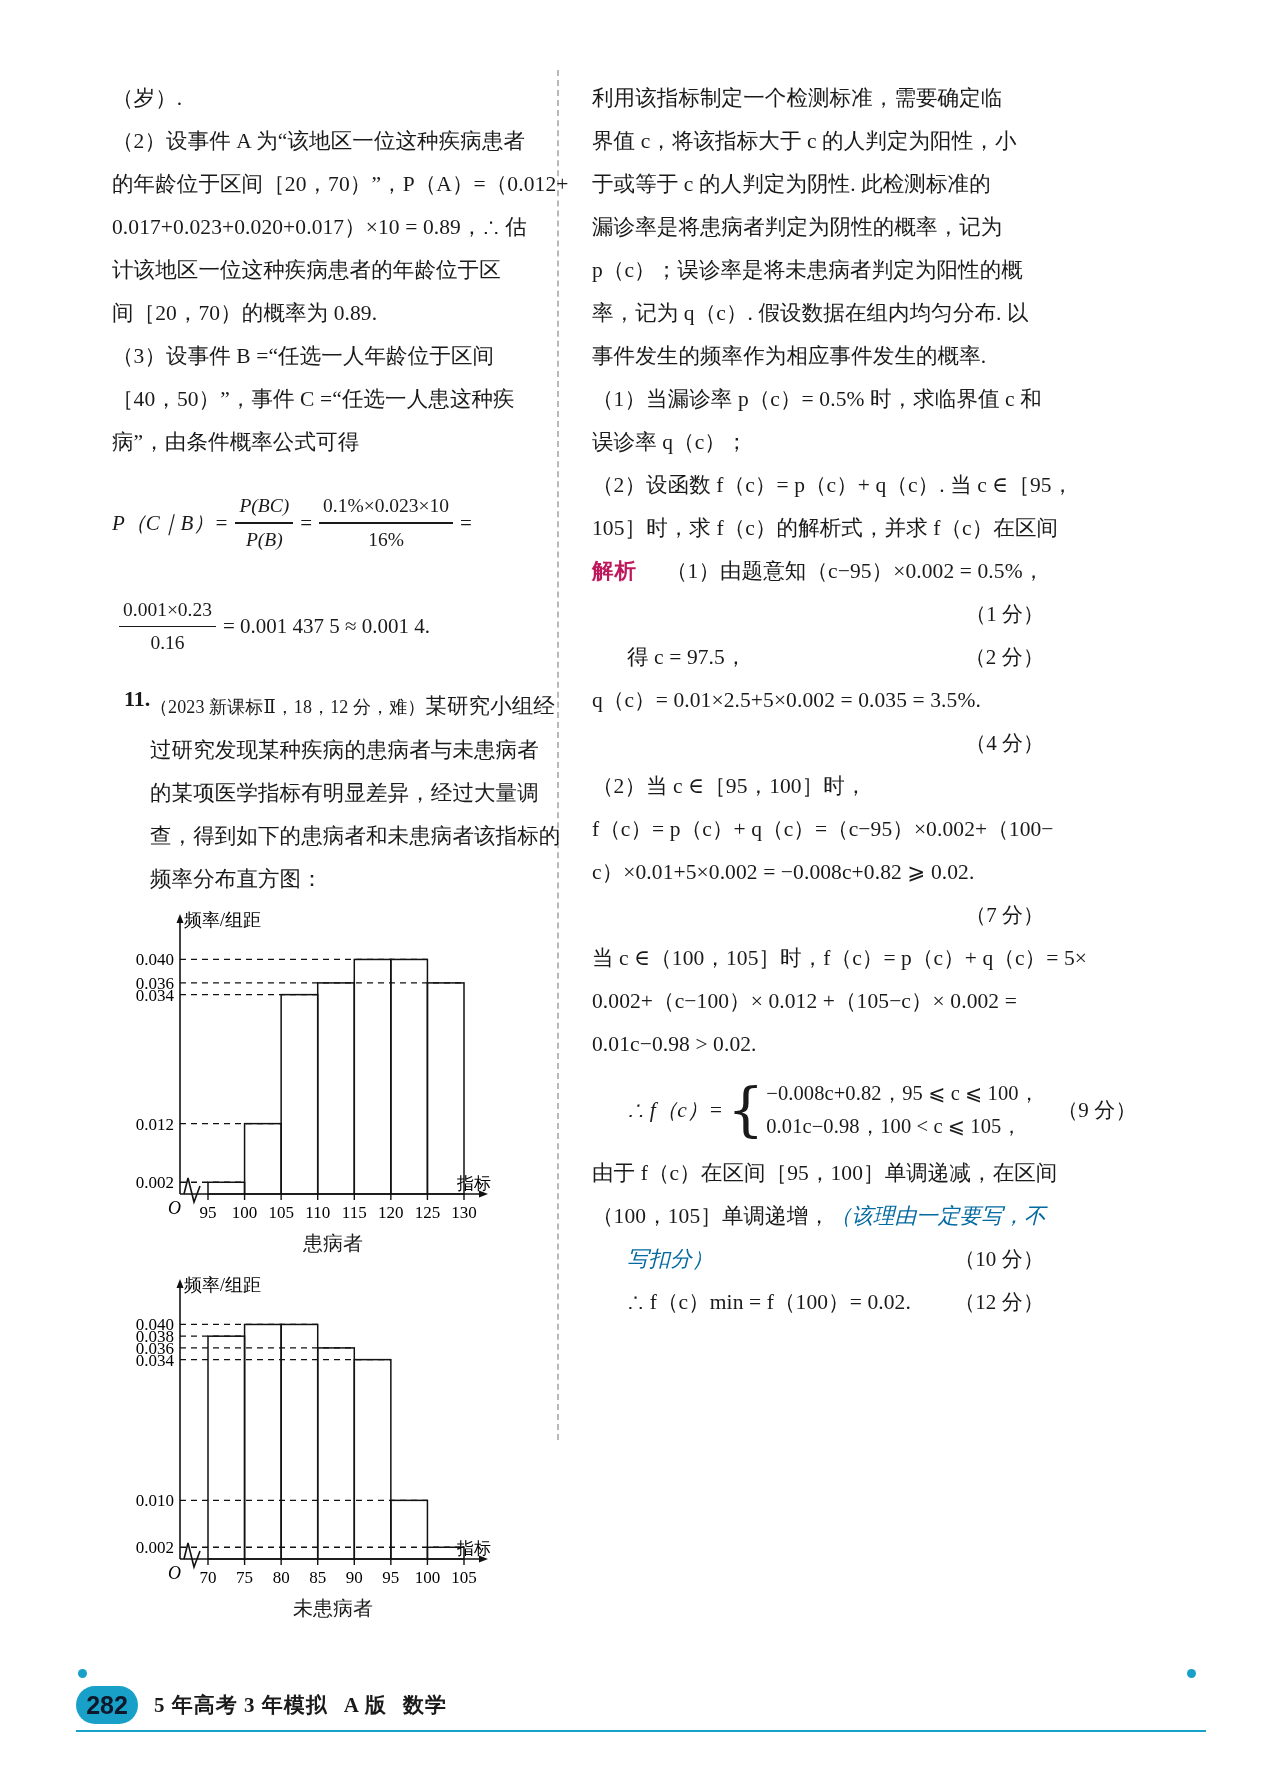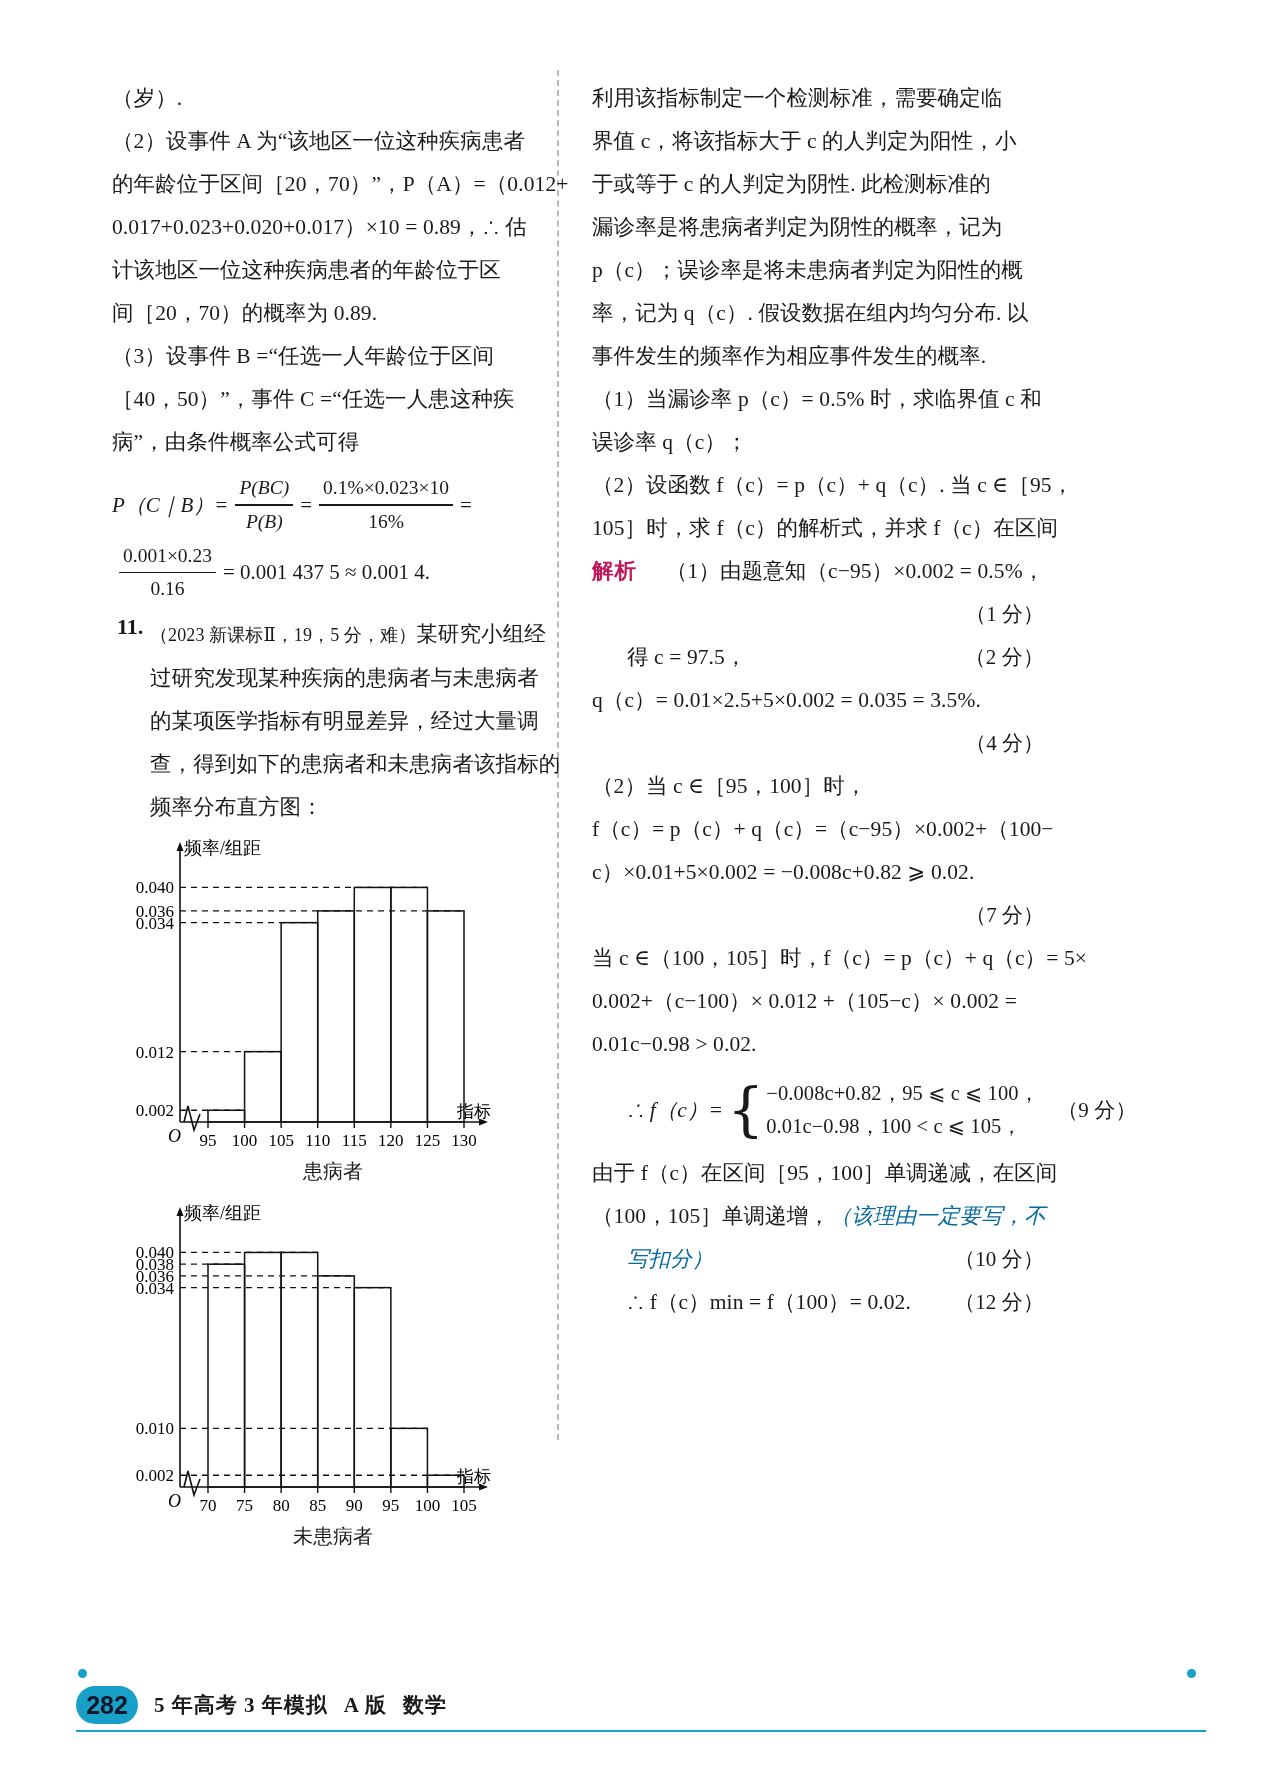--- a/index.html
+++ b/index.html
@@ -32,34 +32,34 @@
     letter-spacing:0.1px;
     text-align:justify;
     white-space:nowrap;
   }
   .it{font-style:italic;font-family:"Liberation Serif",serif;}
   .small{font-size:18px;}
 
   
   .prob{position:relative;padding-left:38px;}
   .prob .pnum{
-    position:absolute;left:5px;top:0;
+    position:absolute;left:12px;top:0;
     font-weight:bold;font-size:22px;
   }
 
   
   .formula{
     font-size:21px;line-height:30px;
     margin:10px 0 4px 0;
     display:flex;align-items:center;flex-wrap:wrap;
   }
   .frac{
     display:inline-flex;flex-direction:column;
     align-items:center;justify-content:center;
-    vertical-align:middle;margin:0 7px;
+    vertical-align:middle;margin:18px 7px;
   }
   .frac .top{padding:0 4px 1px 4px;font-size:19.5px;}
   .frac .bar{width:100%;height:1.6px;background:#1a1a1a;}
   .frac .bot{padding:1px 4px 0 4px;font-size:19.5px;}
 
   
   .piece{display:inline-flex;align-items:center;}
   .brace{
     font-size:58px;line-height:0.8;
     margin:0 2px 0 4px;
@@ -137,21 +137,21 @@
       <span class="frac">
         <span class="top">0.001×0.23</span>
         <span class="bar"></span>
         <span class="bot">0.16</span>
       </span>
       <span>= 0.001 437 5 ≈ 0.001 4.</span>
     </div>
 
     <div class="prob" style="margin-top:10px;">
       <span class="pnum">11.</span>
-      <p class="ln"><span class="small">（2023 新课标Ⅱ，19，5 分，难）</span><span>某研究小组经</span></p>
+      <p class="ln"><span class="small">（2023 新课标Ⅱ，18，12 分，难）</span><span>某研究小组经</span></p>
       <p class="ln">过研究发现某种疾病的患病者与未患病者</p>
       <p class="ln">的某项医学指标有明显差异，经过大量调</p>
       <p class="ln">查，得到如下的患病者和未患病者该指标的</p>
       <p class="ln">频率分布直方图：</p>
     </div>
 
     <div class="chart-wrap">
       <svg width="400" height="330" viewBox="0 0 400 330">
 
         <text id="c1-ylabel" x="72" y="20" font-size="18" font-family="'Liberation Serif',serif">频率/组距</text>

